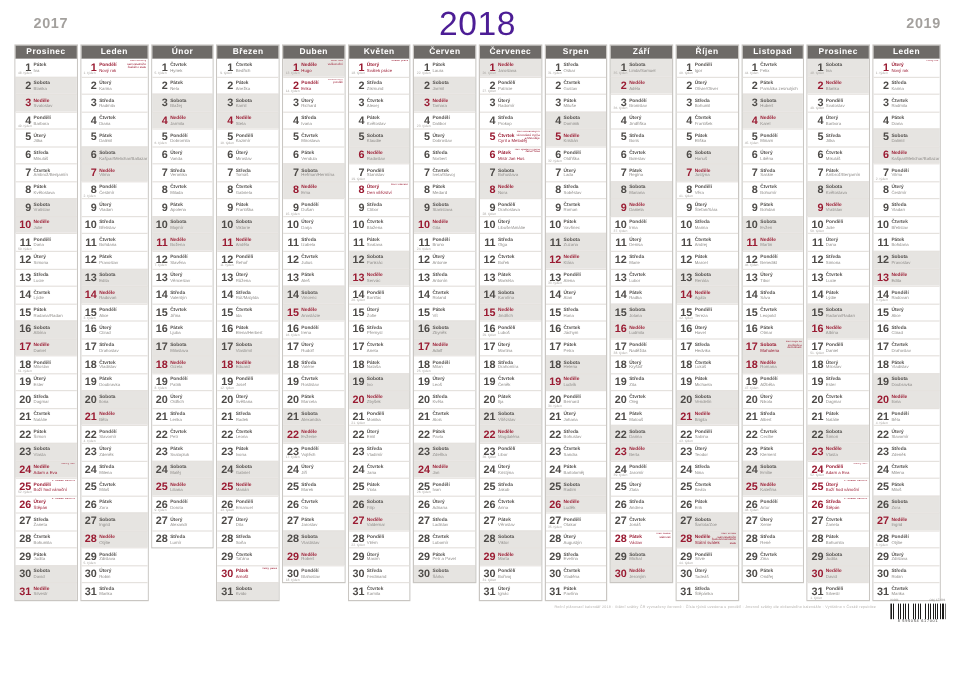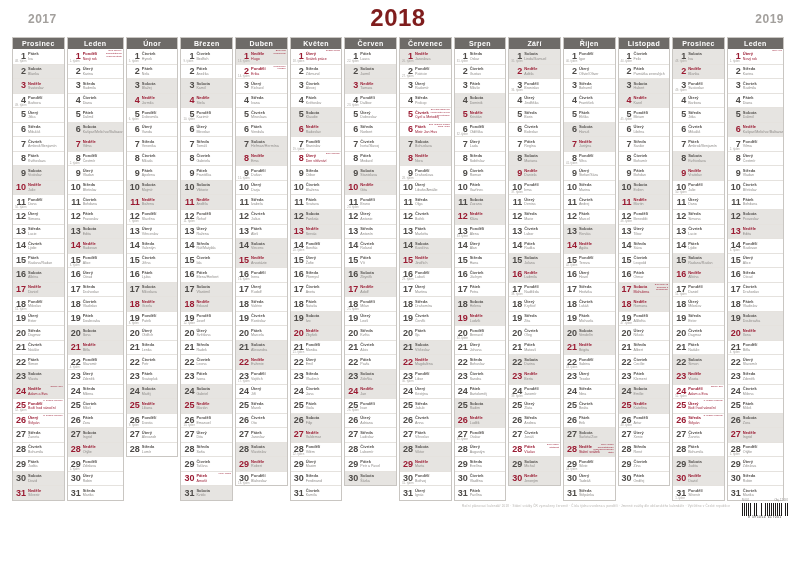--- a/index.html
+++ b/index.html
@@ -2,21 +2,21 @@
 <html style="--red: #9a1b32; --bar: #6e6b68; --webg: #e6e4e1;"><head>
 <meta charset="utf-8">
 <style>
   html,body{margin:0;padding:0;background:#ffffff;}
   #page{position:relative;width:796px;height:582px;background:#fff;overflow:hidden;
         font-family:"Liberation Sans", sans-serif;}
   .yr-side{position:absolute;top:12px;font-size:12px;font-weight:bold;color:#a3a09d;letter-spacing:.5px;}
   #yr-left{left:28px;}
   #yr-right{right:12px;}
   .yr-main{position:absolute;top:4px;left:0;right:0;text-align:center;
-           font-size:24px;font-weight:bold;color:#7f1d1d;letter-spacing:.5px;}
+           font-size:28px;font-weight:normal;color:#4c1d95;letter-spacing:.5px;}
   #grid{position:absolute;left:12px;right:12px;top:37px;
         display:grid;grid-template-columns:repeat(14,1fr);gap:2px;align-items:start;}
   .month{background:#fff;border:1px solid #c9c6c2;align-self:start;}
   .mh{height:11px;line-height:11px;background:var(--bar,#6e6b68);color:#fff;
       font-size:7px;font-weight:bold;text-align:center;letter-spacing:.4px;overflow:hidden;}
   .day{position:relative;height:14.55px;display:flex;align-items:center;
        box-sizing:border-box;overflow:hidden;background:#fff;}
   .day + .day{border-top:1px solid #e5e2de;}
   .day.we{background:var(--webg,#e6e4e1);}
   .num{width:13px;flex:0 0 13px;text-align:right;font-size:9px;font-weight:bold;

